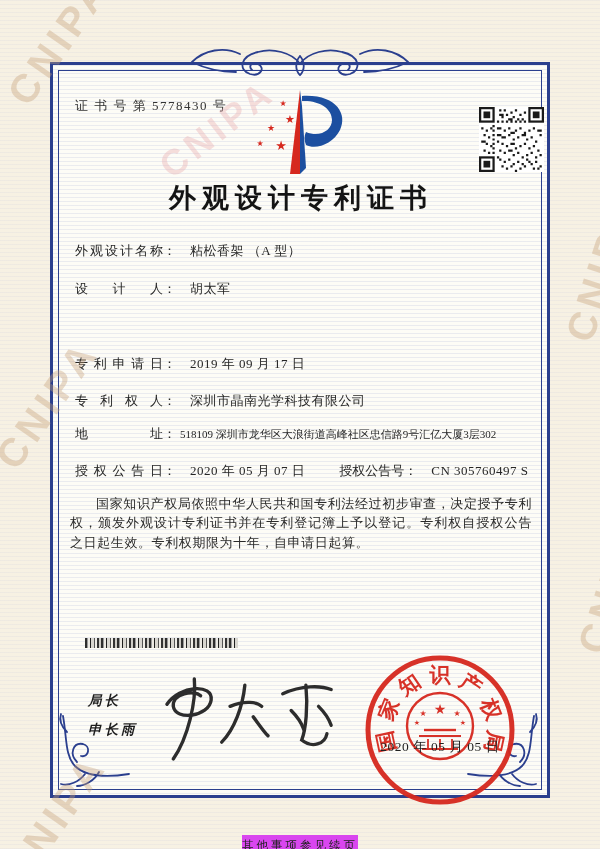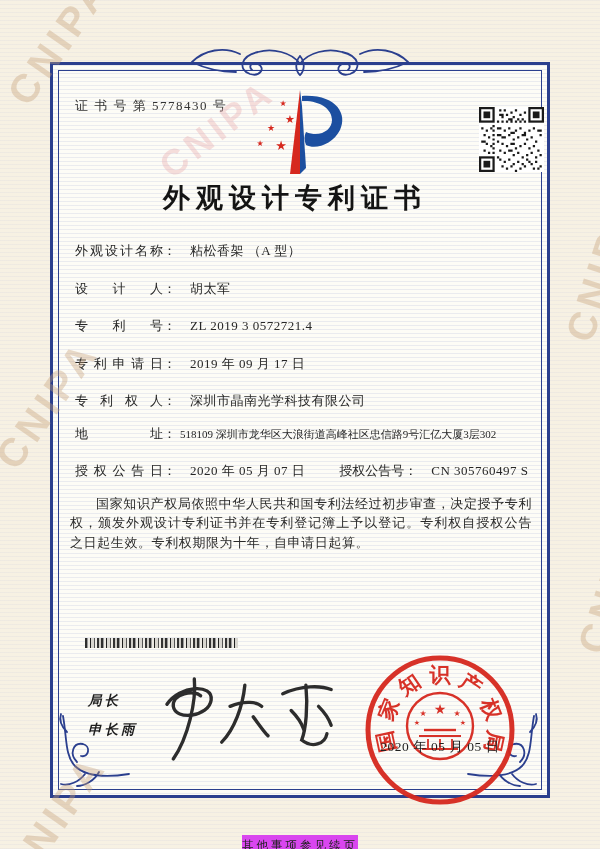--- a/index.html
+++ b/index.html
@@ -34,21 +34,21 @@
   .wm4{left:-26px;top:382px;}
   .wm5{left:540px;top:560px;transform:rotate(-72deg);}
   .wm6{left:-18px;top:796px;}
 
   .cert-no{position:absolute;left:75px;top:97px;z-index:4;
     font-size:13px;letter-spacing:1.5px;color:#333;}
 
   .logo{position:absolute;left:250px;top:88px;width:100px;height:90px;z-index:4;}
   .qr{position:absolute;left:479px;top:107px;width:65px;height:65px;z-index:4;}
 
-  .title{position:absolute;left:48px;top:180px;width:494px;z-index:4;
+  .title{position:absolute;left:54px;top:180px;width:494px;z-index:4;
     text-align:center;font-size:27px;font-weight:bold;letter-spacing:6px;color:#141414;}
 
   .row{position:absolute;left:75px;width:462px;z-index:4;font-size:13px;color:#262626;white-space:nowrap;}
   .row .lab{display:inline-block;width:88px;text-align:justify;text-align-last:justify;font-weight:normal;}
   .row .col{display:inline-block;}
   .row .val{margin-left:14px;letter-spacing:.5px;}
   .r0{top:242px;} .r1{top:280px;} .r2{top:317px;} .r3{top:355px;} .r4{top:392px;}
   .r5{top:425px;} .r5 .val{font-size:11px;margin-left:4px;letter-spacing:0;}
   .r6{top:462px;display:flex;}
   .r6 .pair2{margin-left:34px;}
@@ -163,23 +163,20 @@
   </svg>
 
   <div class="title">外观设计专利证书</div>
 
   <div class="row r0">
     <span class="lab">外观设计名称</span><span class="col">：</span><span class="val">粘松香架 （A 型）</span>
   </div>
   <div class="row r1">
     <span class="lab">设计人</span><span class="col">：</span><span class="val">胡太军</span>
   </div>
-  <div class="row r2">
-    <span class="lab">专利号</span><span class="col">：</span><span class="val">ZL 2019 3 0572721.4</span>
-  </div>
   <div class="row r3">
     <span class="lab">专利申请日</span><span class="col">：</span><span class="val">2019 年 09 月 17 日</span>
   </div>
   <div class="row r4">
     <span class="lab">专利权人</span><span class="col">：</span><span class="val">深圳市晶南光学科技有限公司</span>
   </div>
   <div class="row r5">
     <span class="lab">地址</span><span class="col">：</span><span class="val">518109 深圳市龙华区大浪街道高峰社区忠信路9号汇亿大厦3层302</span>
   </div>
   <div class="row r6">

